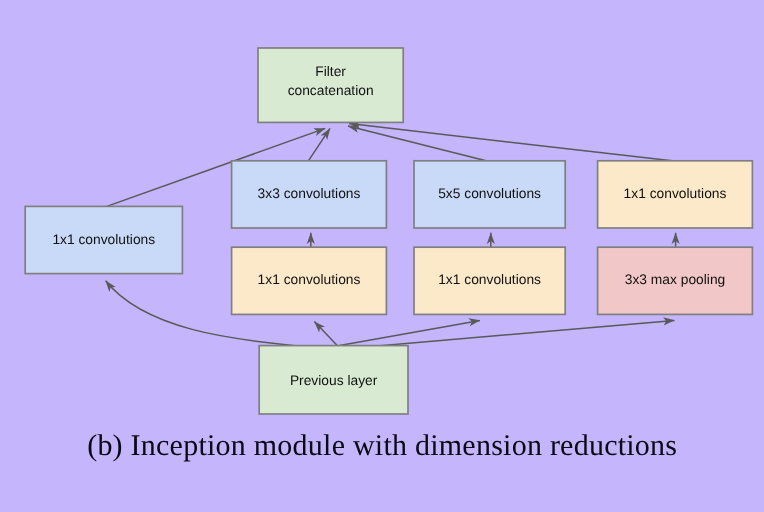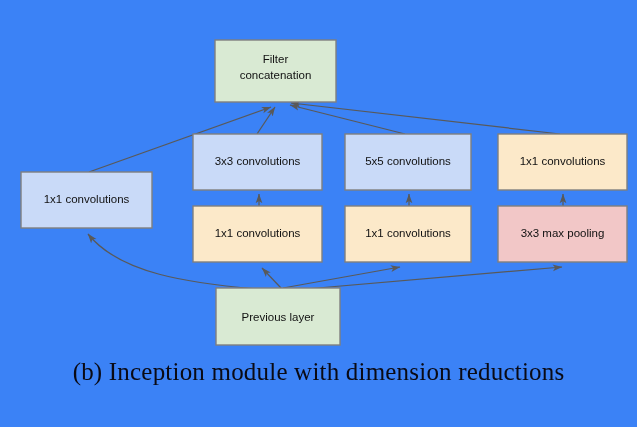--- a/index.html
+++ b/index.html
@@ -10,21 +10,21 @@
   body {
     width: 637px;
     height: 427px;
     overflow: hidden;
     font-family: "Liberation Sans", sans-serif;
   }
   #figure {
     position: relative;
     width: 637px;
     height: 427px;
-    background: #3b82f6;
+    background: #c4b5fd;
     text-decoration: underline;
   }
   #diagram-svg {
     position: absolute;
     left: 0;
     top: 0;
     width: 637px;
     height: 360px;
   }
   .node-rect {

